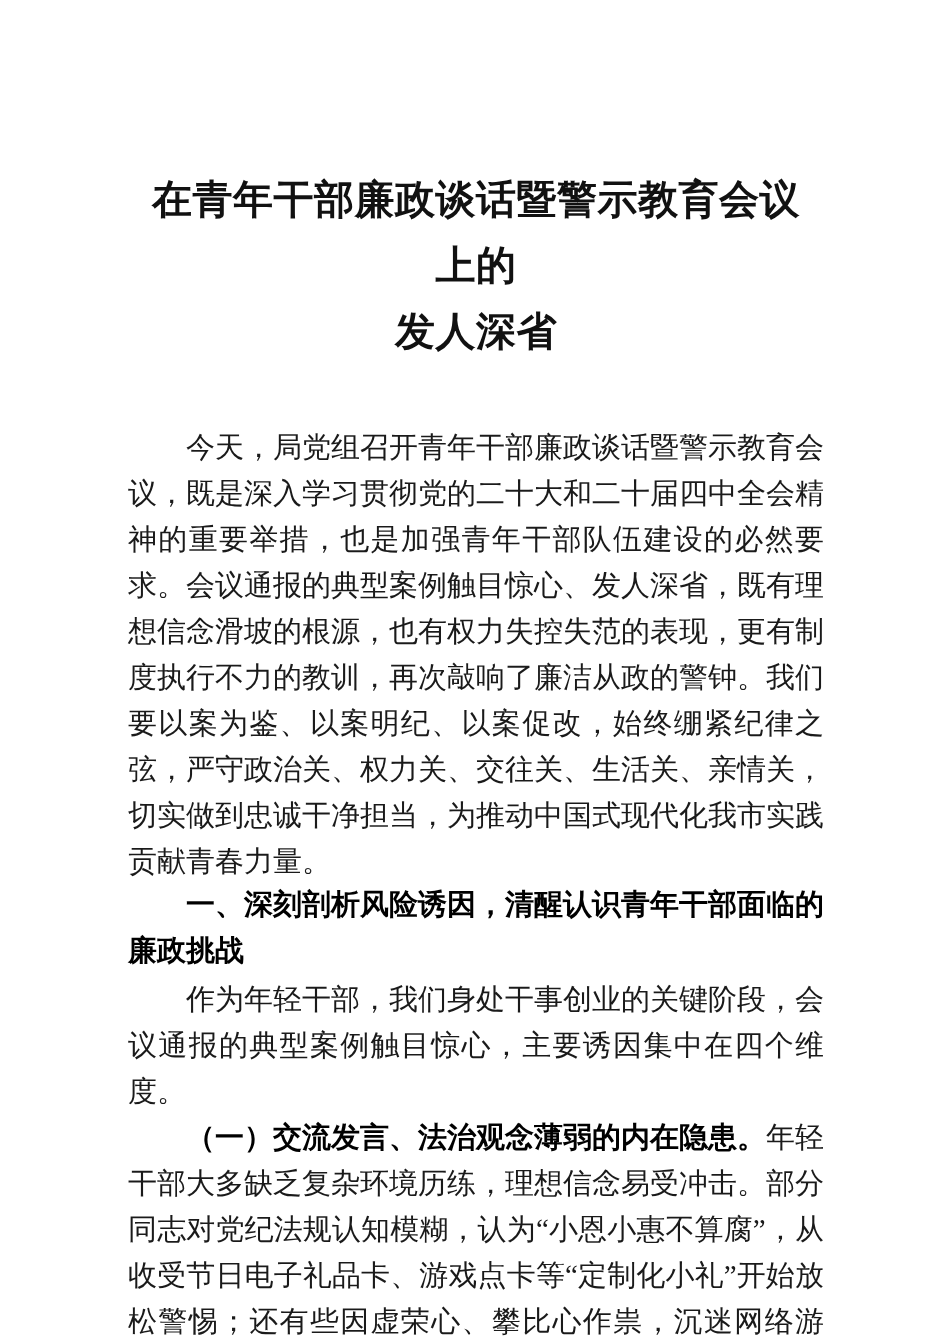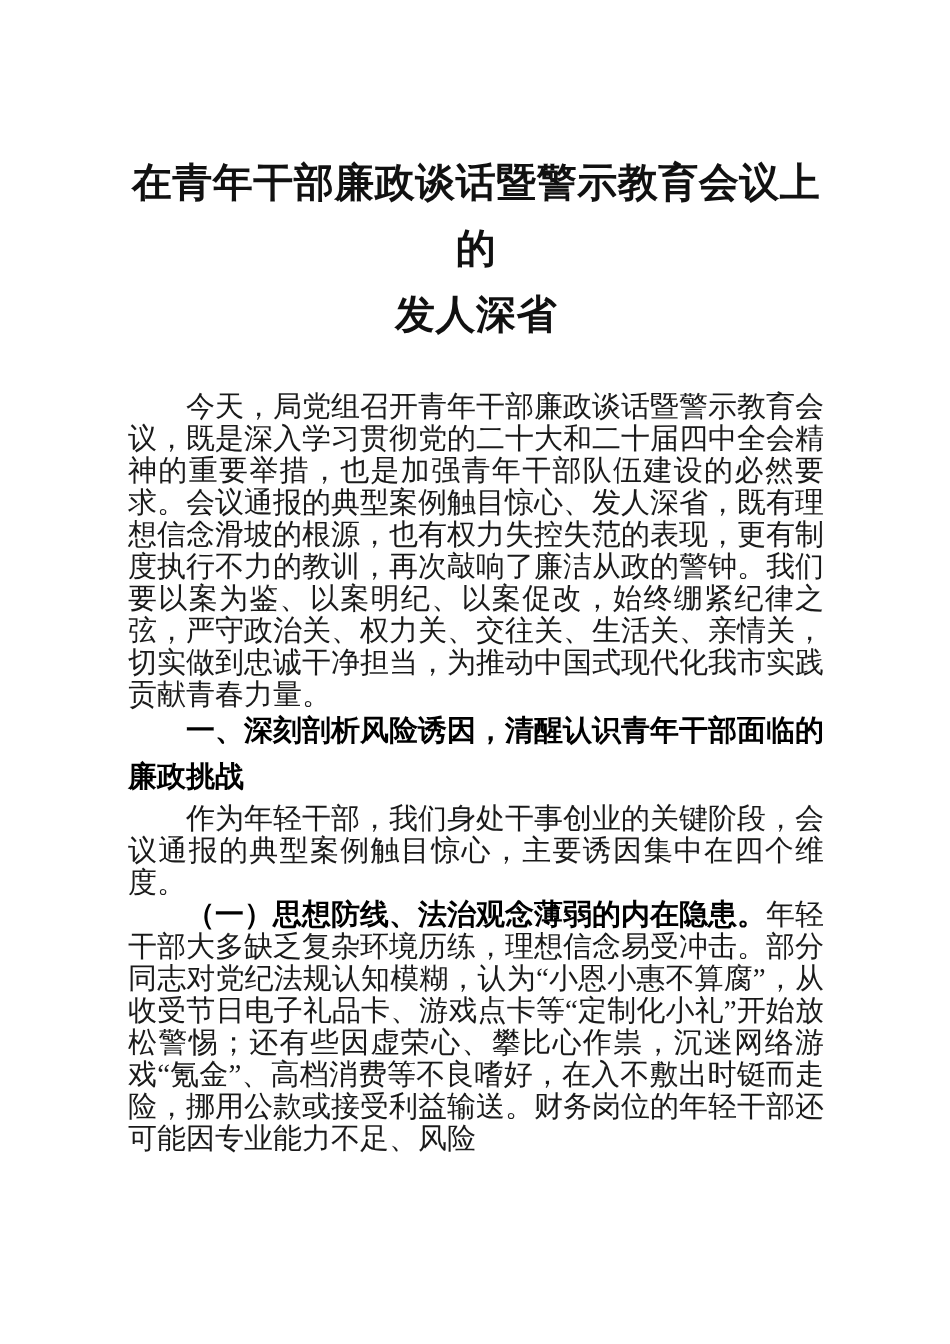--- a/index.html
+++ b/index.html
@@ -26,21 +26,21 @@
   
   .content {
     position: absolute;
     left: 128px;
     top: 0;
     width: 696px;
   }
 
   
   .doc-title {
-    margin: 0;
+    margin: 17px;
     padding: 0;
     padding-top: 150px;
     font-family: "Liberation Serif", "DejaVu Serif", serif;
     font-weight: bold;
     font-size: 40px;
     line-height: 66px;
     text-align: center;
     letter-spacing: 0.5px;
     color: #111111;
     text-rendering: optimizeLegibility;
@@ -54,21 +54,21 @@
   .title-gap {
     height: 42px;
   }
 
   
   .para {
     margin: 0;
     padding: 0;
     font-family: "Liberation Serif", "DejaVu Serif", serif;
     font-size: 29px;
-    line-height: 32px;
+    line-height: 46px;
     text-align: justify;
     text-align-last: left;
     text-justify: inter-character;
     letter-spacing: 0px;
     color: #1a1a1a;
   }
 
   .para.indent {
     text-indent: 58px;
   }
@@ -107,17 +107,17 @@
     </h1>
 
     <div class="title-gap"></div>
 
     <p class="para indent">今天，局党组召开青年干部廉政谈话暨警示教育会议，既是深入学习贯彻党的二十大和二十届四中全会精神的重要举措，也是加强青年干部队伍建设的必然要求。会议通报的典型案例触目惊心、发人深省，既有理想信念滑坡的根源，也有权力失控失范的表现，更有制度执行不力的教训，再次敲响了廉洁从政的警钟。我们要以案为鉴、以案明纪、以案促改，始终绷紧纪律之弦，严守政治关、权力关、交往关、生活关、亲情关，切实做到忠诚干净担当，为推动中国式现代化我市实践贡献青春力量。</p>
 
     <p class="heading">一、深刻剖析风险诱因，清醒认识青年干部面临的廉政挑战</p>
 
     <p class="para indent">作为年轻干部，我们身处干事创业的关键阶段，会议通报的典型案例触目惊心，主要诱因集中在四个维度。</p>
 
-    <p class="para indent"><span class="lead">（一）思想防线、法治观念薄弱的内在隐患。</span><span>年轻干部大多缺乏复杂环境历练，理想信念易受冲击。部分同志对党纪法规认知模糊，认为“小恩小惠不算腐”，从收受节日电子礼品卡、游戏点卡等“定制化小礼”开始放松警惕；还有些因虚荣心、攀比心作祟，沉迷网络游戏“氪金”、高档消费等不良嗜好，在入不敷出时铤而走险，挪用公款或接受利益输送。财务岗位的年轻干部还可能因专业能力不足、风险</span></p>
+    <p class="para indent"><span class="lead">（一）交流发言、法治观念薄弱的内在隐患。</span><span>年轻干部大多缺乏复杂环境历练，理想信念易受冲击。部分同志对党纪法规认知模糊，认为“小恩小惠不算腐”，从收受节日电子礼品卡、游戏点卡等“定制化小礼”开始放松警惕；还有些因虚荣心、攀比心作祟，沉迷网络游戏“氪金”、高档消费等不良嗜好，在入不敷出时铤而走险，挪用公款或接受利益输送。财务岗位的年轻干部还可能因专业能力不足、风险</span></p>
 
   </div>
 
 </div>
 
 </body></html>

